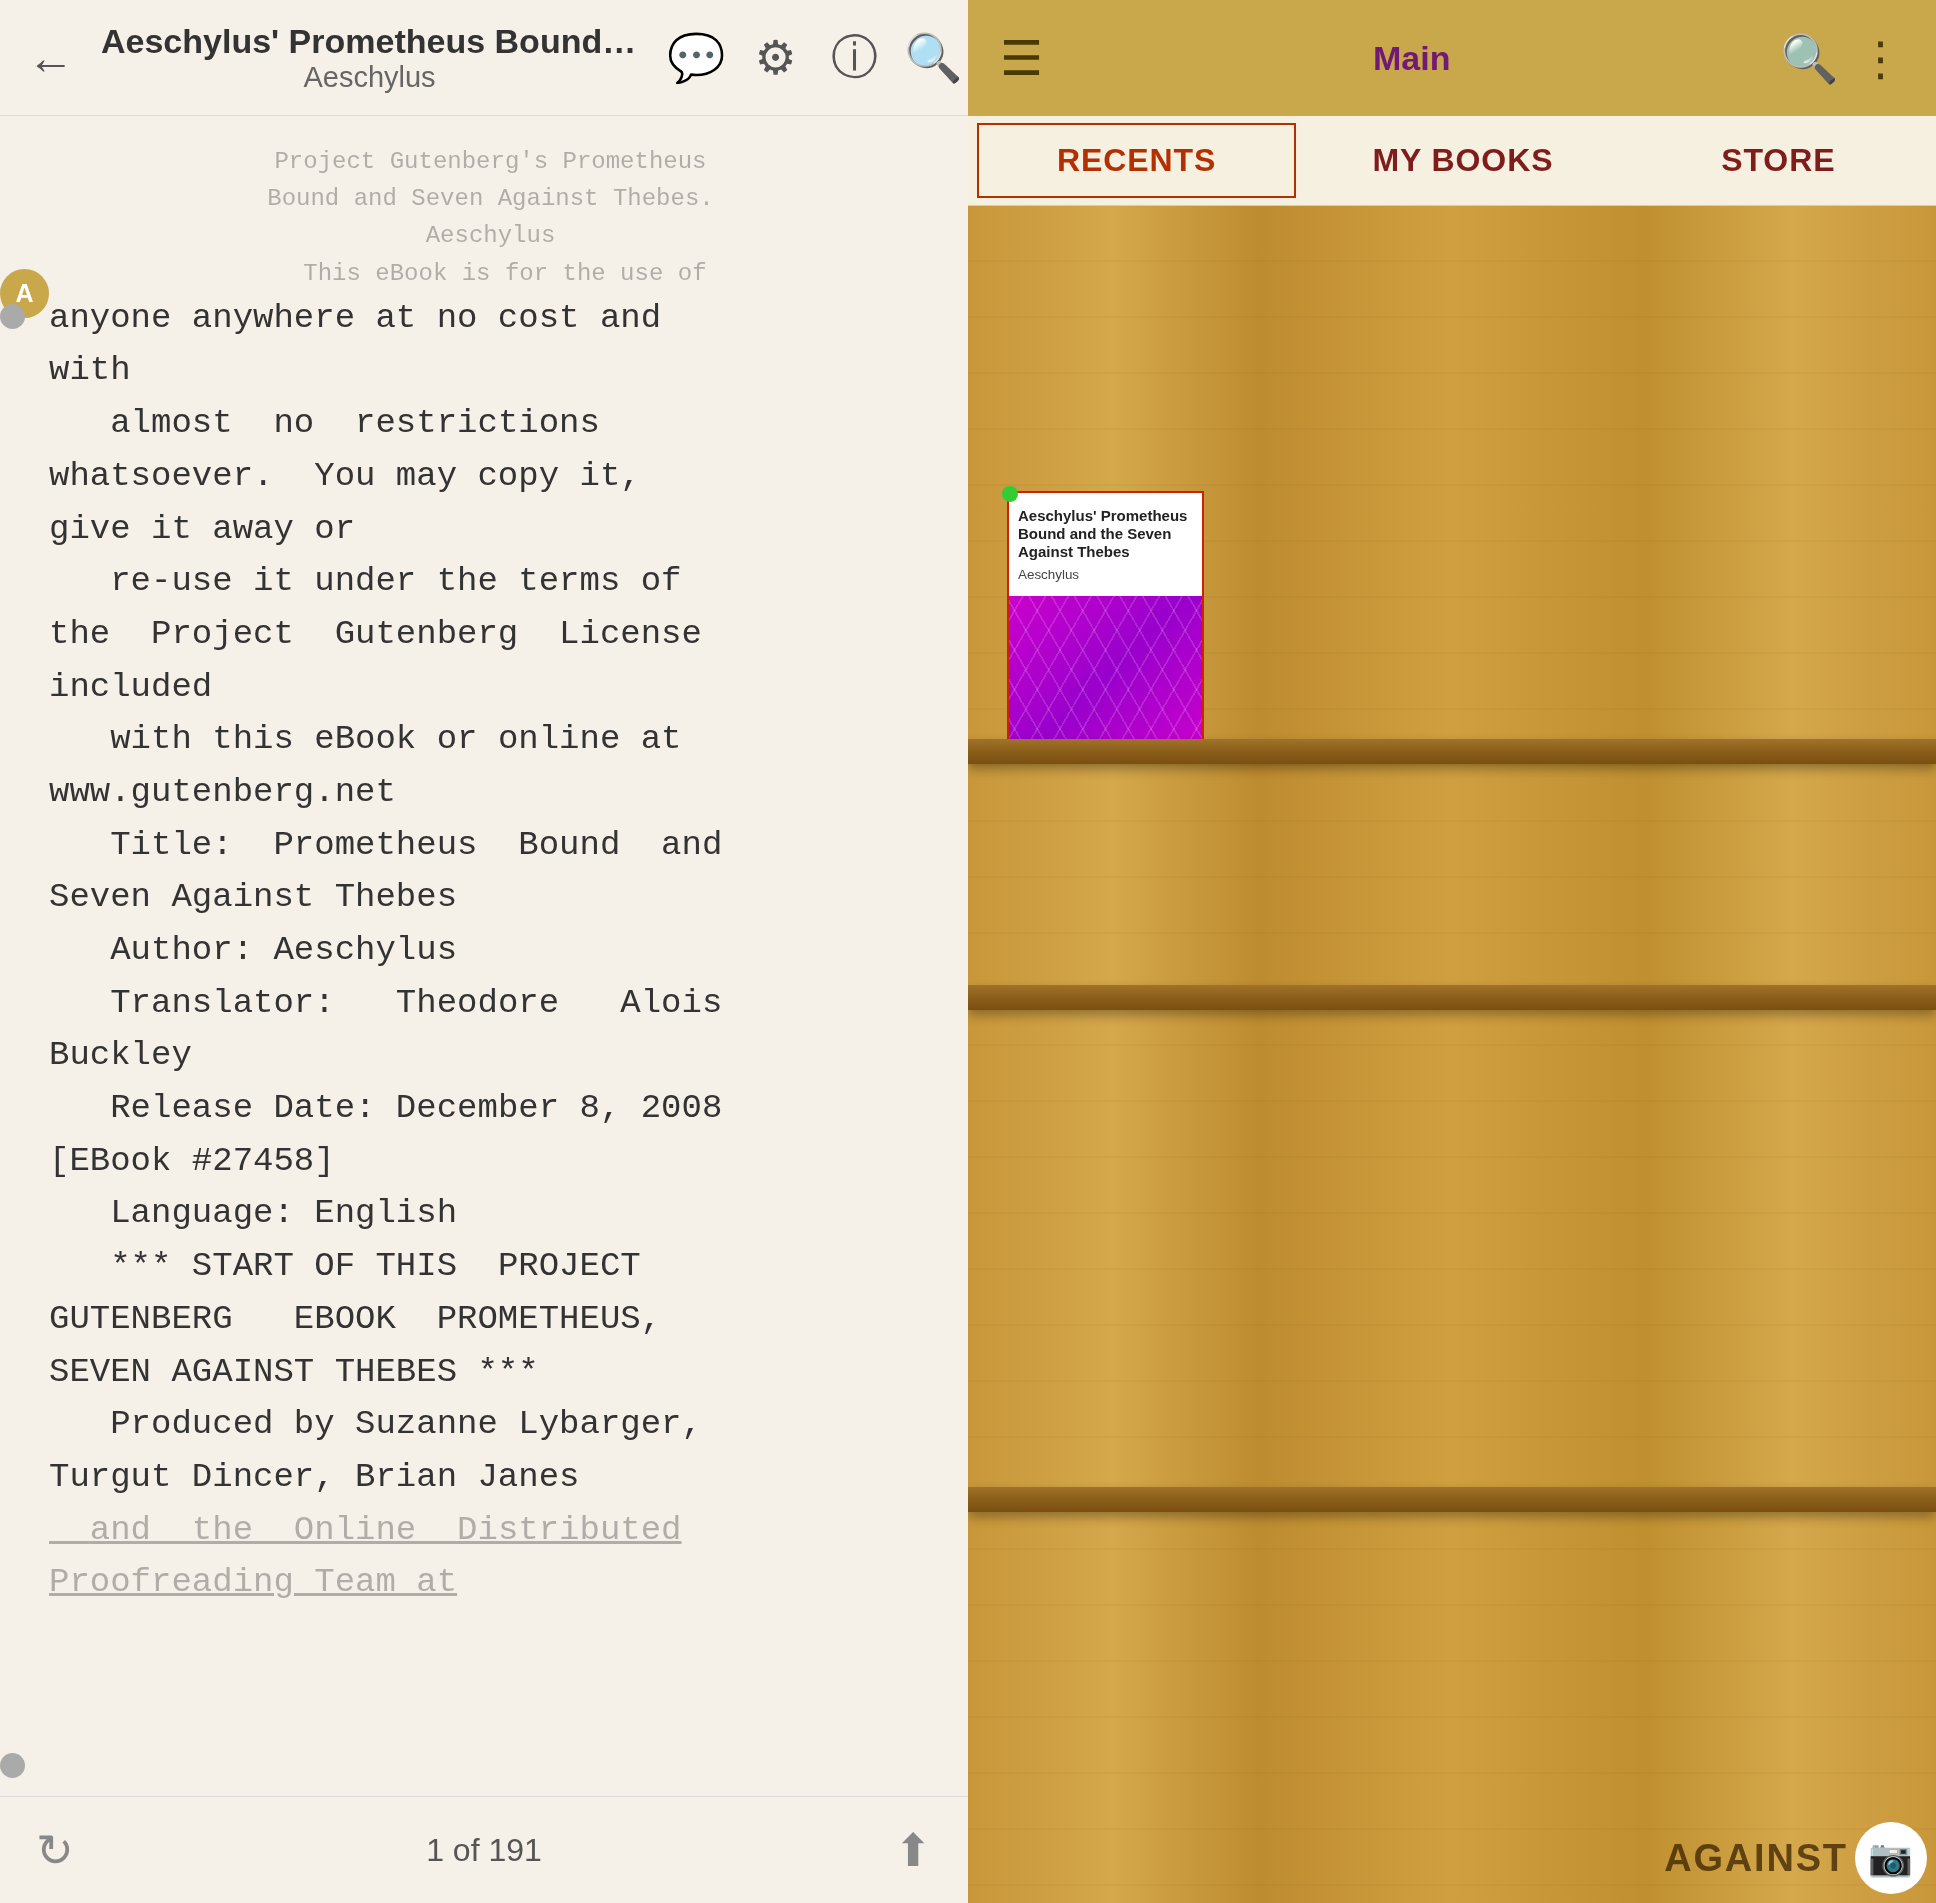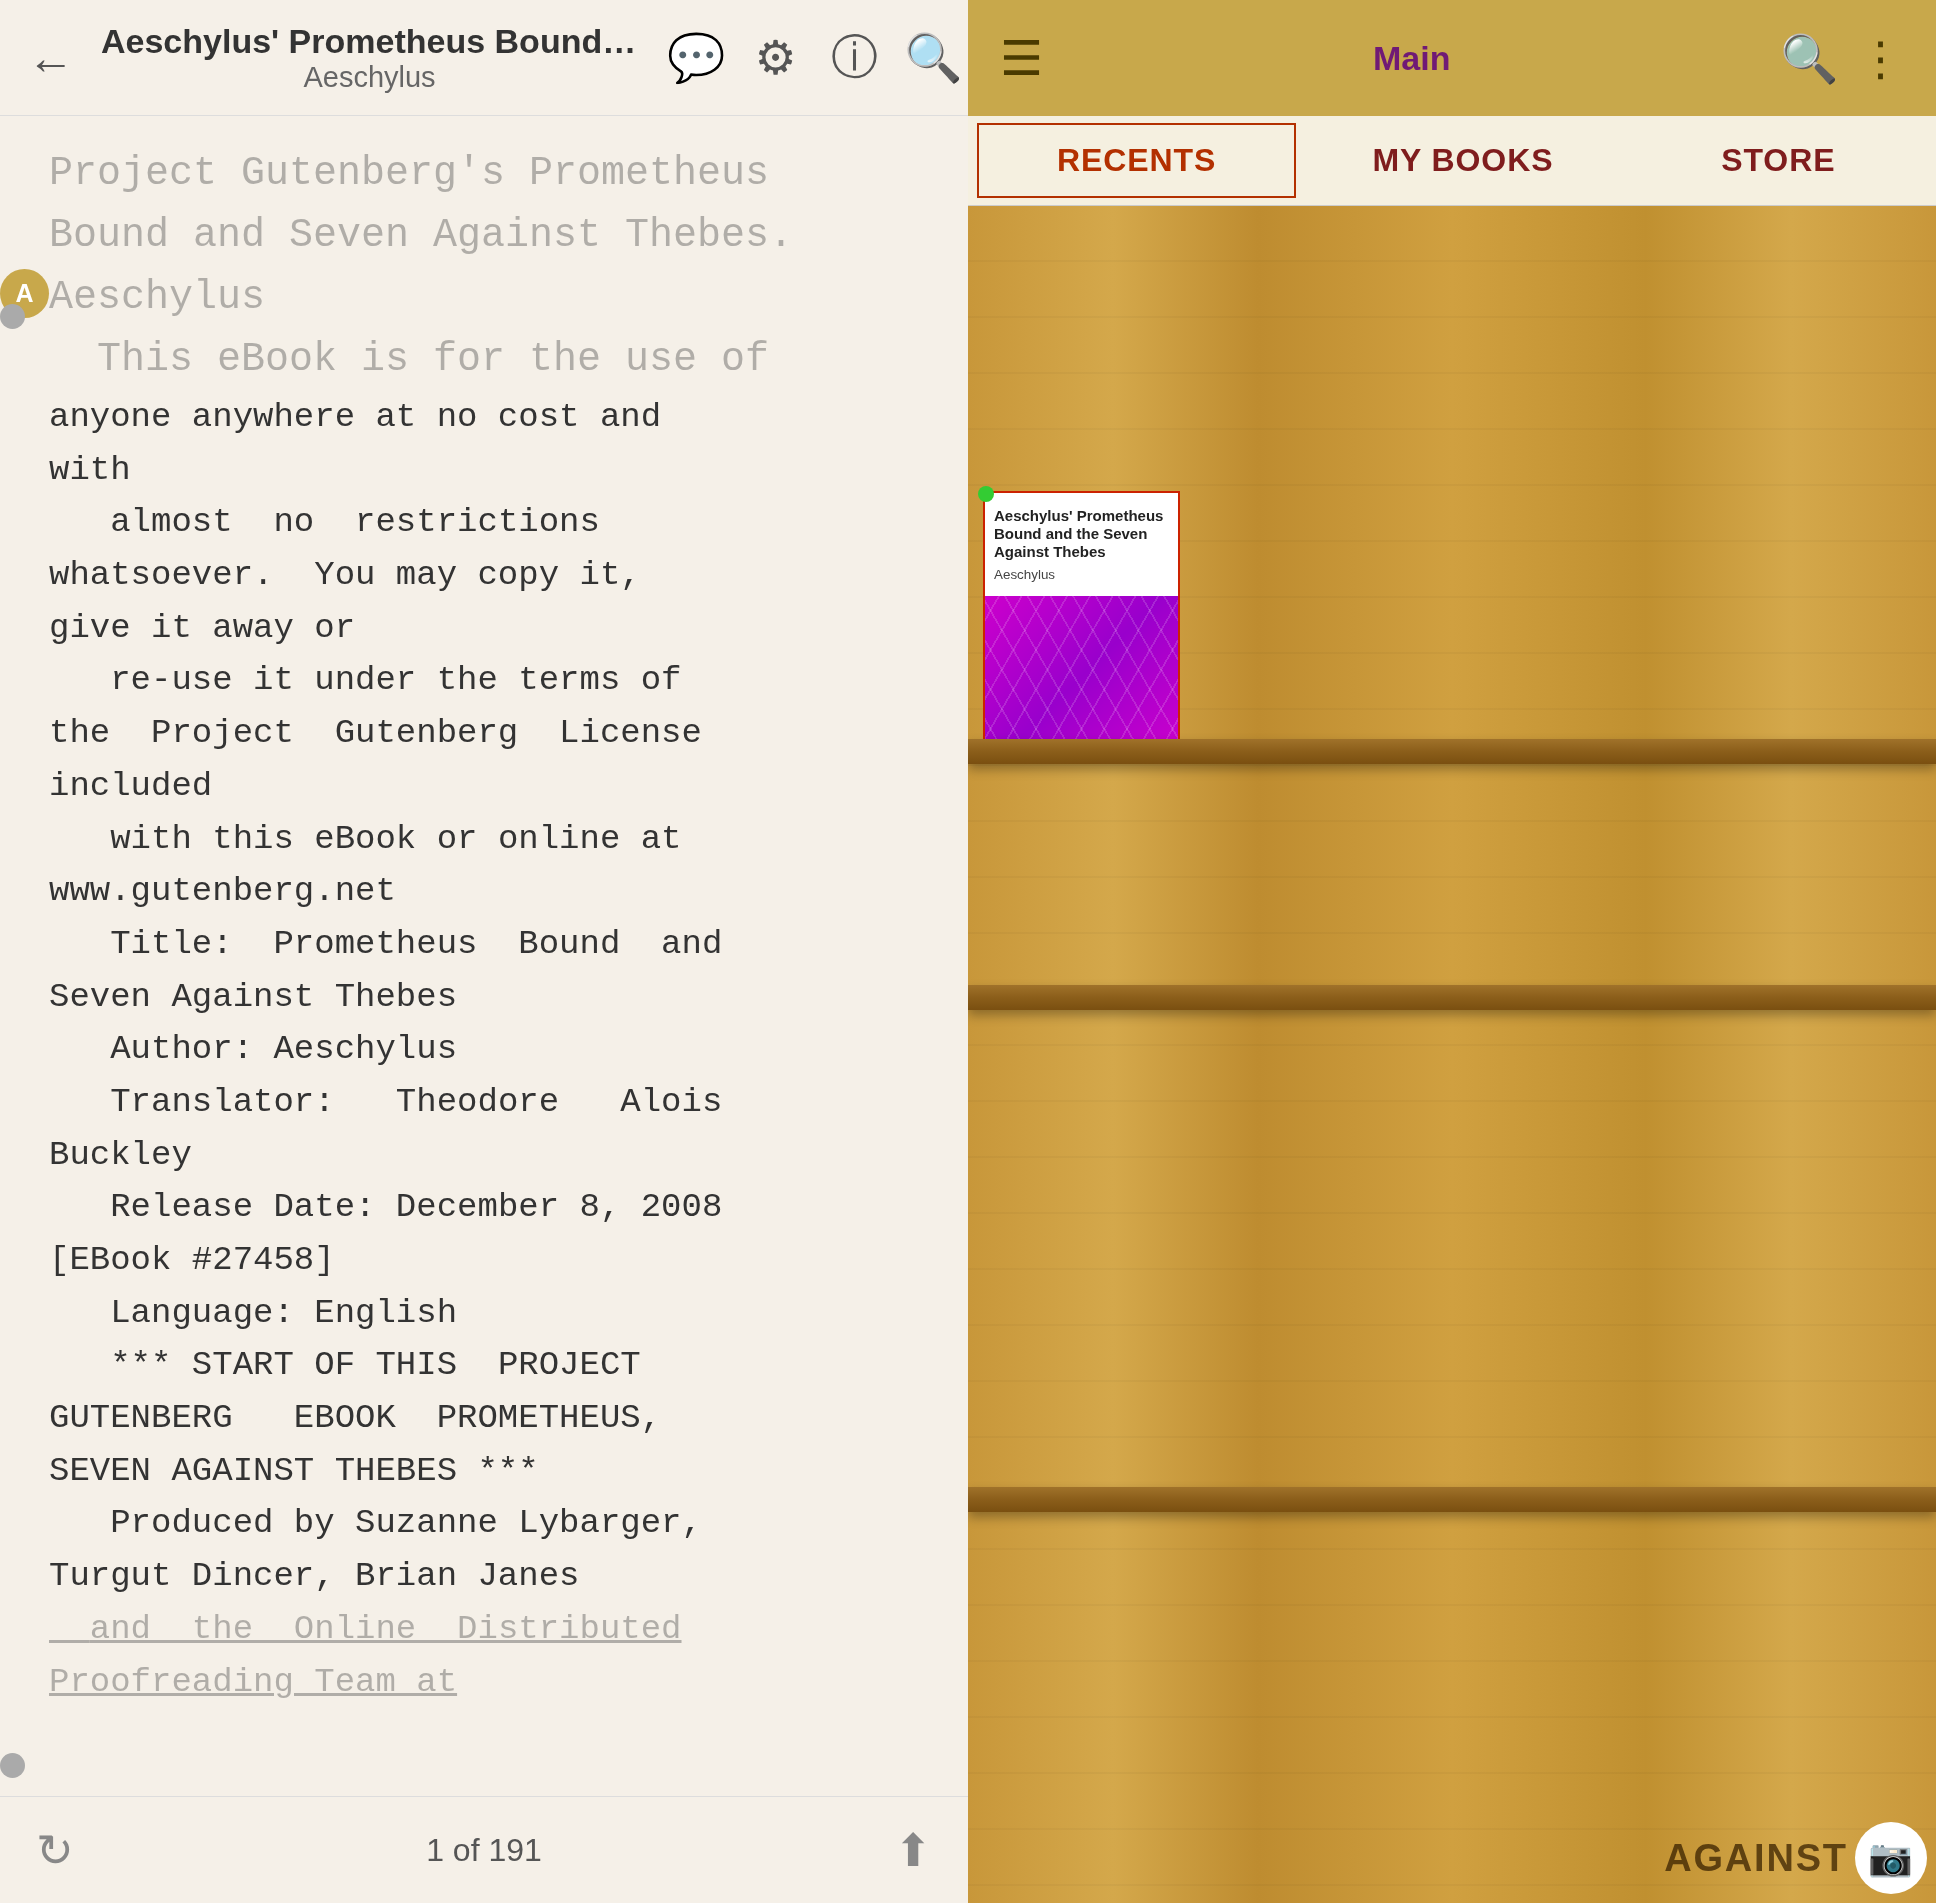--- a/index.html
+++ b/index.html
@@ -120,24 +120,25 @@
       font-family: 'Courier New', Courier, monospace;
       font-size: 34px;
       line-height: 1.55;
       color: #333;
       white-space: pre-wrap;
     }
     
     .faded-top {
       opacity: 0.35;
       font-family: 'Courier New', Courier, monospace;
-      font-size: 40px;
+      font-size: 24px;
       line-height: 1.55;
       color: #333;
       white-space: pre-wrap;
+      text-align: center;
     }
     .faded-bottom {
       opacity: 0.35;
       font-family: 'Courier New', Courier, monospace;
       font-size: 34px;
       line-height: 1.55;
       color: #333;
       white-space: pre-wrap;
       text-decoration: underline;
     }
@@ -272,21 +273,21 @@
       right: 0;
       height: 25px;
       background: linear-gradient(180deg, #a0722a 0%, #8b5e1a 50%, #7a4f10 100%);
       box-shadow: 0 5.4px 10.7px rgba(0,0,0,0.3);
     }
 
     
     #book-on-shelf {
       position: absolute;
       top: 16px;
-      left: 15px;
+      left: 39px;
       width: 197px;
       height: 264px;
       cursor: pointer;
       border: 2.7px solid #cc2200;
     }
     .book-cover-white {
       width: 100%;
       height: 103px;
       background: #fff;
       display: flex;

